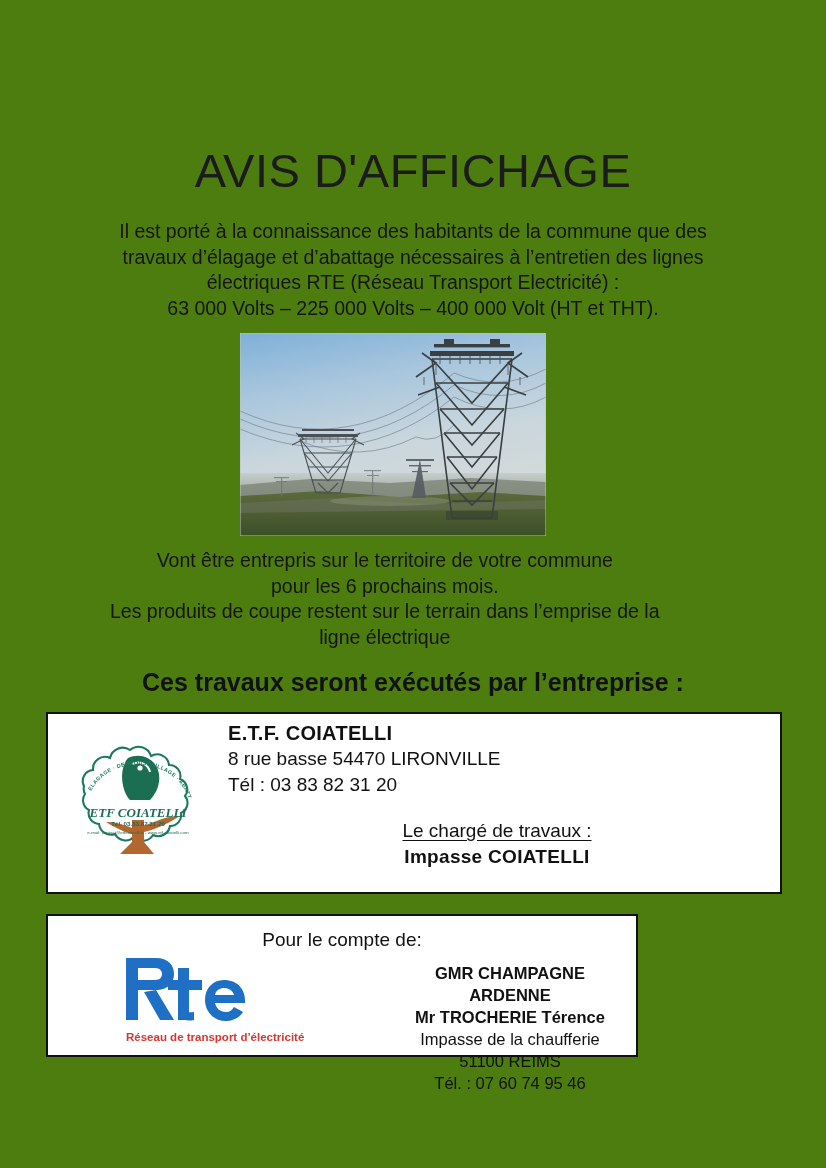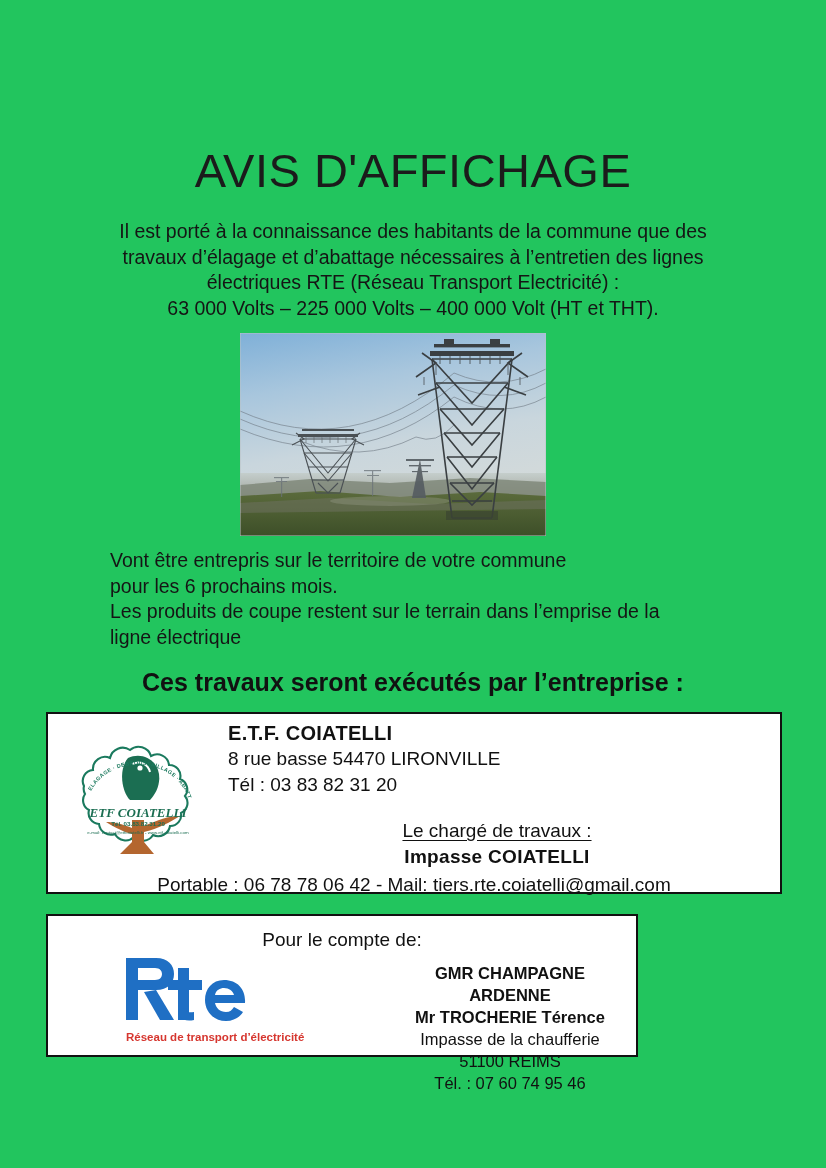--- a/index.html
+++ b/index.html
@@ -4,21 +4,21 @@
 <style>
   html,body{margin:0;padding:0;}
   body{
     width:826px;height:1168px;
     background:#ffffff;
     font-family:"Liberation Sans","DejaVu Sans",sans-serif;
     color:#000;
     overflow:hidden;
     position:relative;
   }
-  .page{position:absolute;inset:0;background:#22c55e;}
+  .page{position:absolute;inset:0;background:#4d7c0f;}
 
   
   .title{
     position:absolute;left:0;right:0;top:143px;
     text-align:center;
     font-size:47px;
     letter-spacing:0.5px;
     font-weight:400;
     color:#1b1b1b;
   }
@@ -42,21 +42,21 @@
   .photo svg{display:block;width:306px;height:203px;}
 
   
   .body-text{
     position:absolute;left:110px;top:548px;
     font-size:19.5px;
     line-height:25.5px;
     color:#151515;
     text-align:left;
   }
-  .body-text div{white-space:nowrap;}
+  .body-text div{white-space:nowrap;text-align:center;}
 
   
   .exec-line{
     position:absolute;left:0;right:0;top:668px;
     text-align:center;
     font-size:25px;
     font-weight:bold;
     color:#111;
   }
 
@@ -306,21 +306,20 @@
       <div class="l1">E.T.F.  COIATELLI</div>
       <div class="l2">8 rue basse  54470 LIRONVILLE</div>
       <div class="l3">Tél : 03 83 82 31 20</div>
     </div>
 
     <div class="etf-charge">
       <div class="u">Le chargé de travaux :</div>
       <div class="b">Impasse COIATELLI</div>
     </div>
 
-    <div class="etf-contact">Portable : 06 78 78 06 42 - Mail: tiers.rte.coiatelli@gmail.com</div>
   </div>
 
   <div class="box" id="box-rte">
 
     <div class="rte-for">Pour le compte de:</div>
 
     <div class="rte-logo">
       <svg viewBox="0 0 250 100" xmlns="http://www.w3.org/2000/svg">
         <g fill="#1f6fc4">
 

